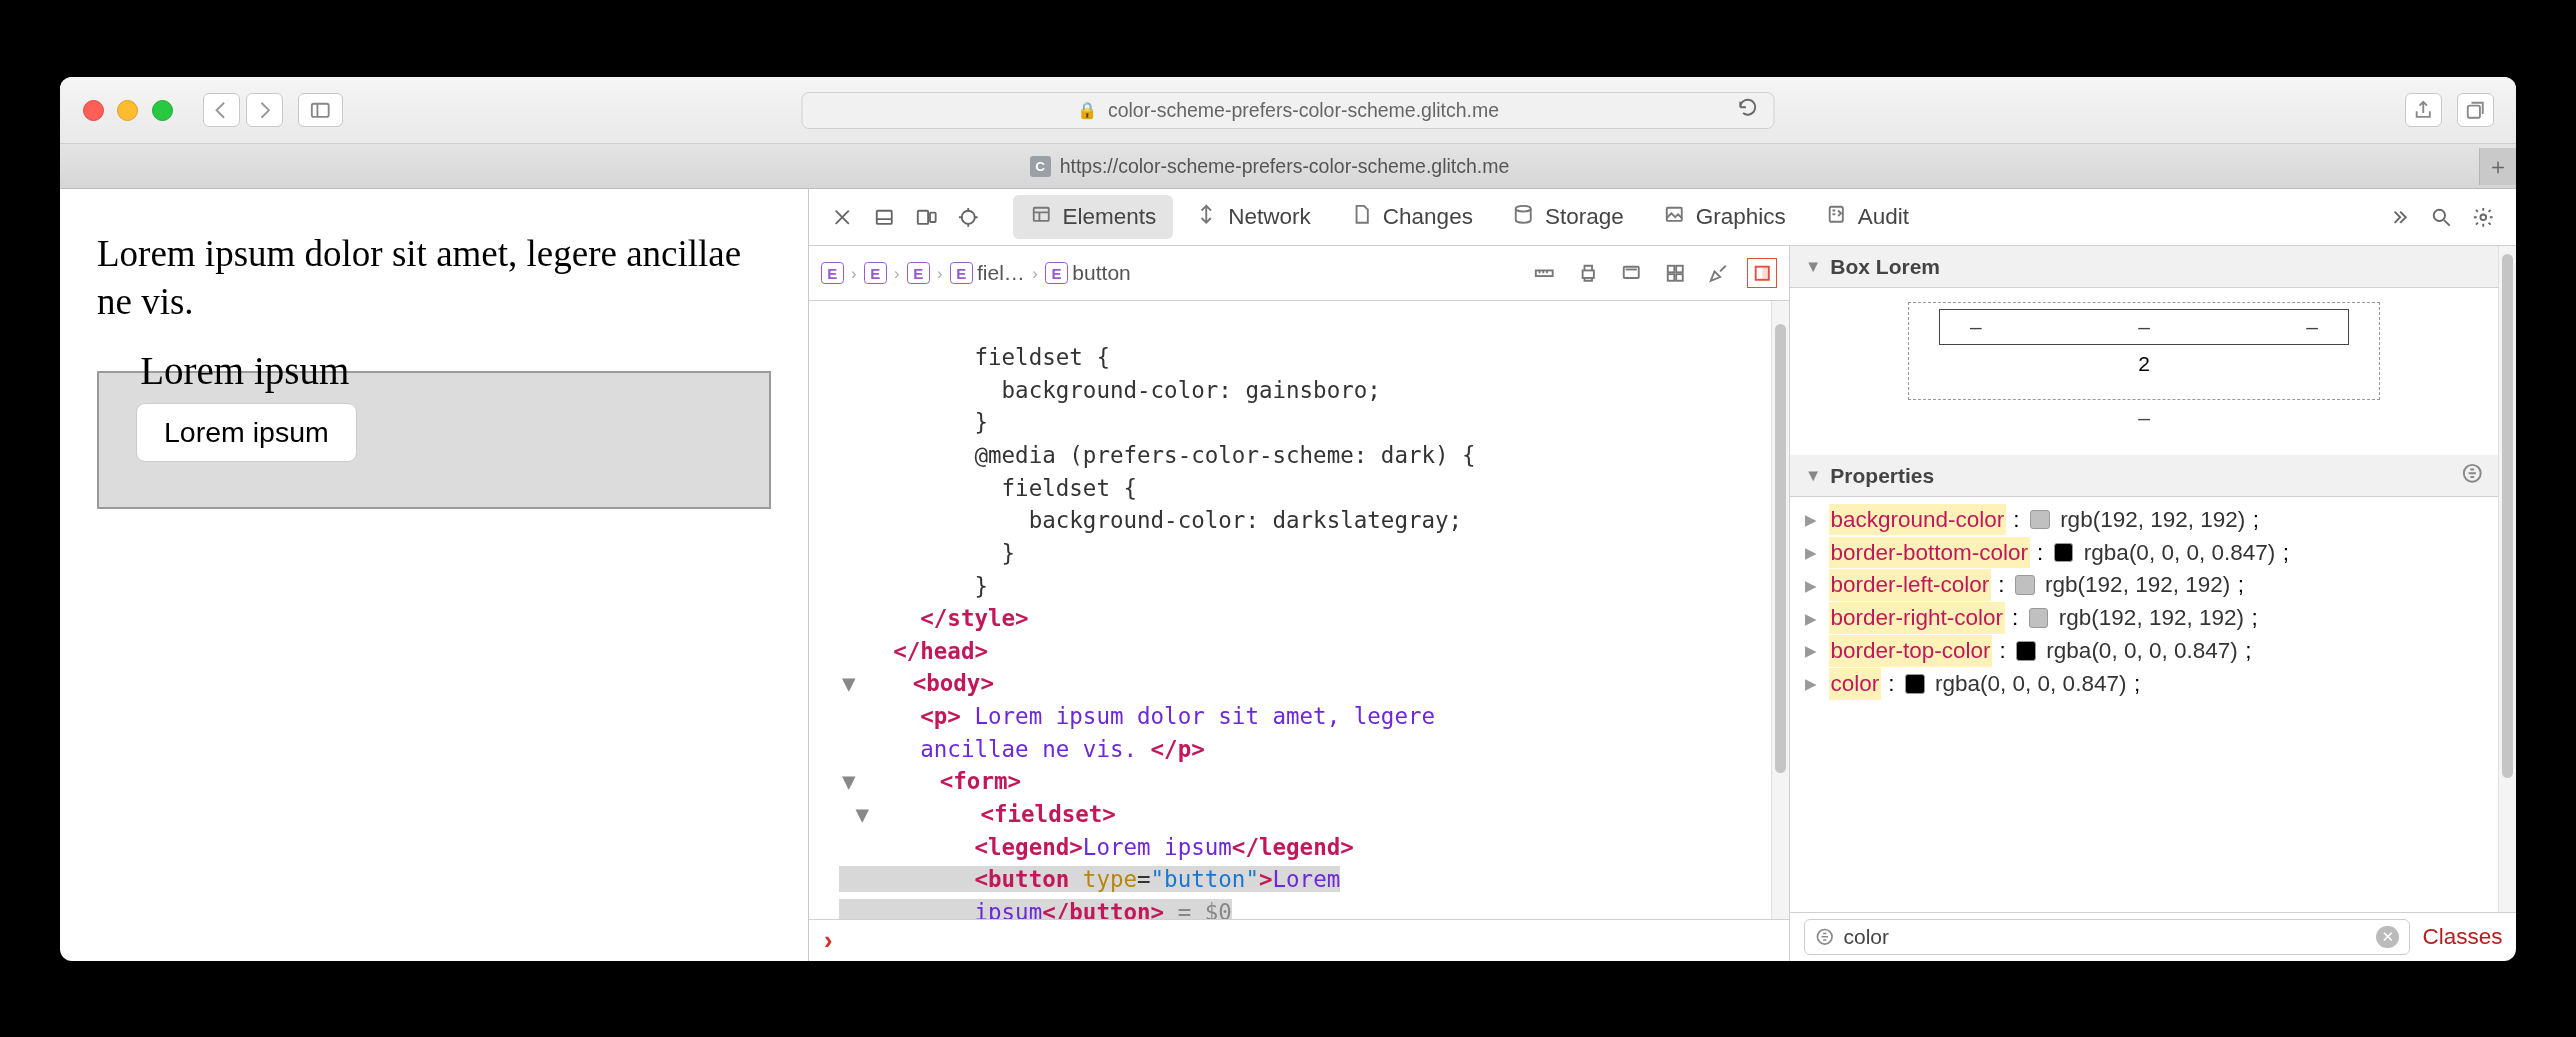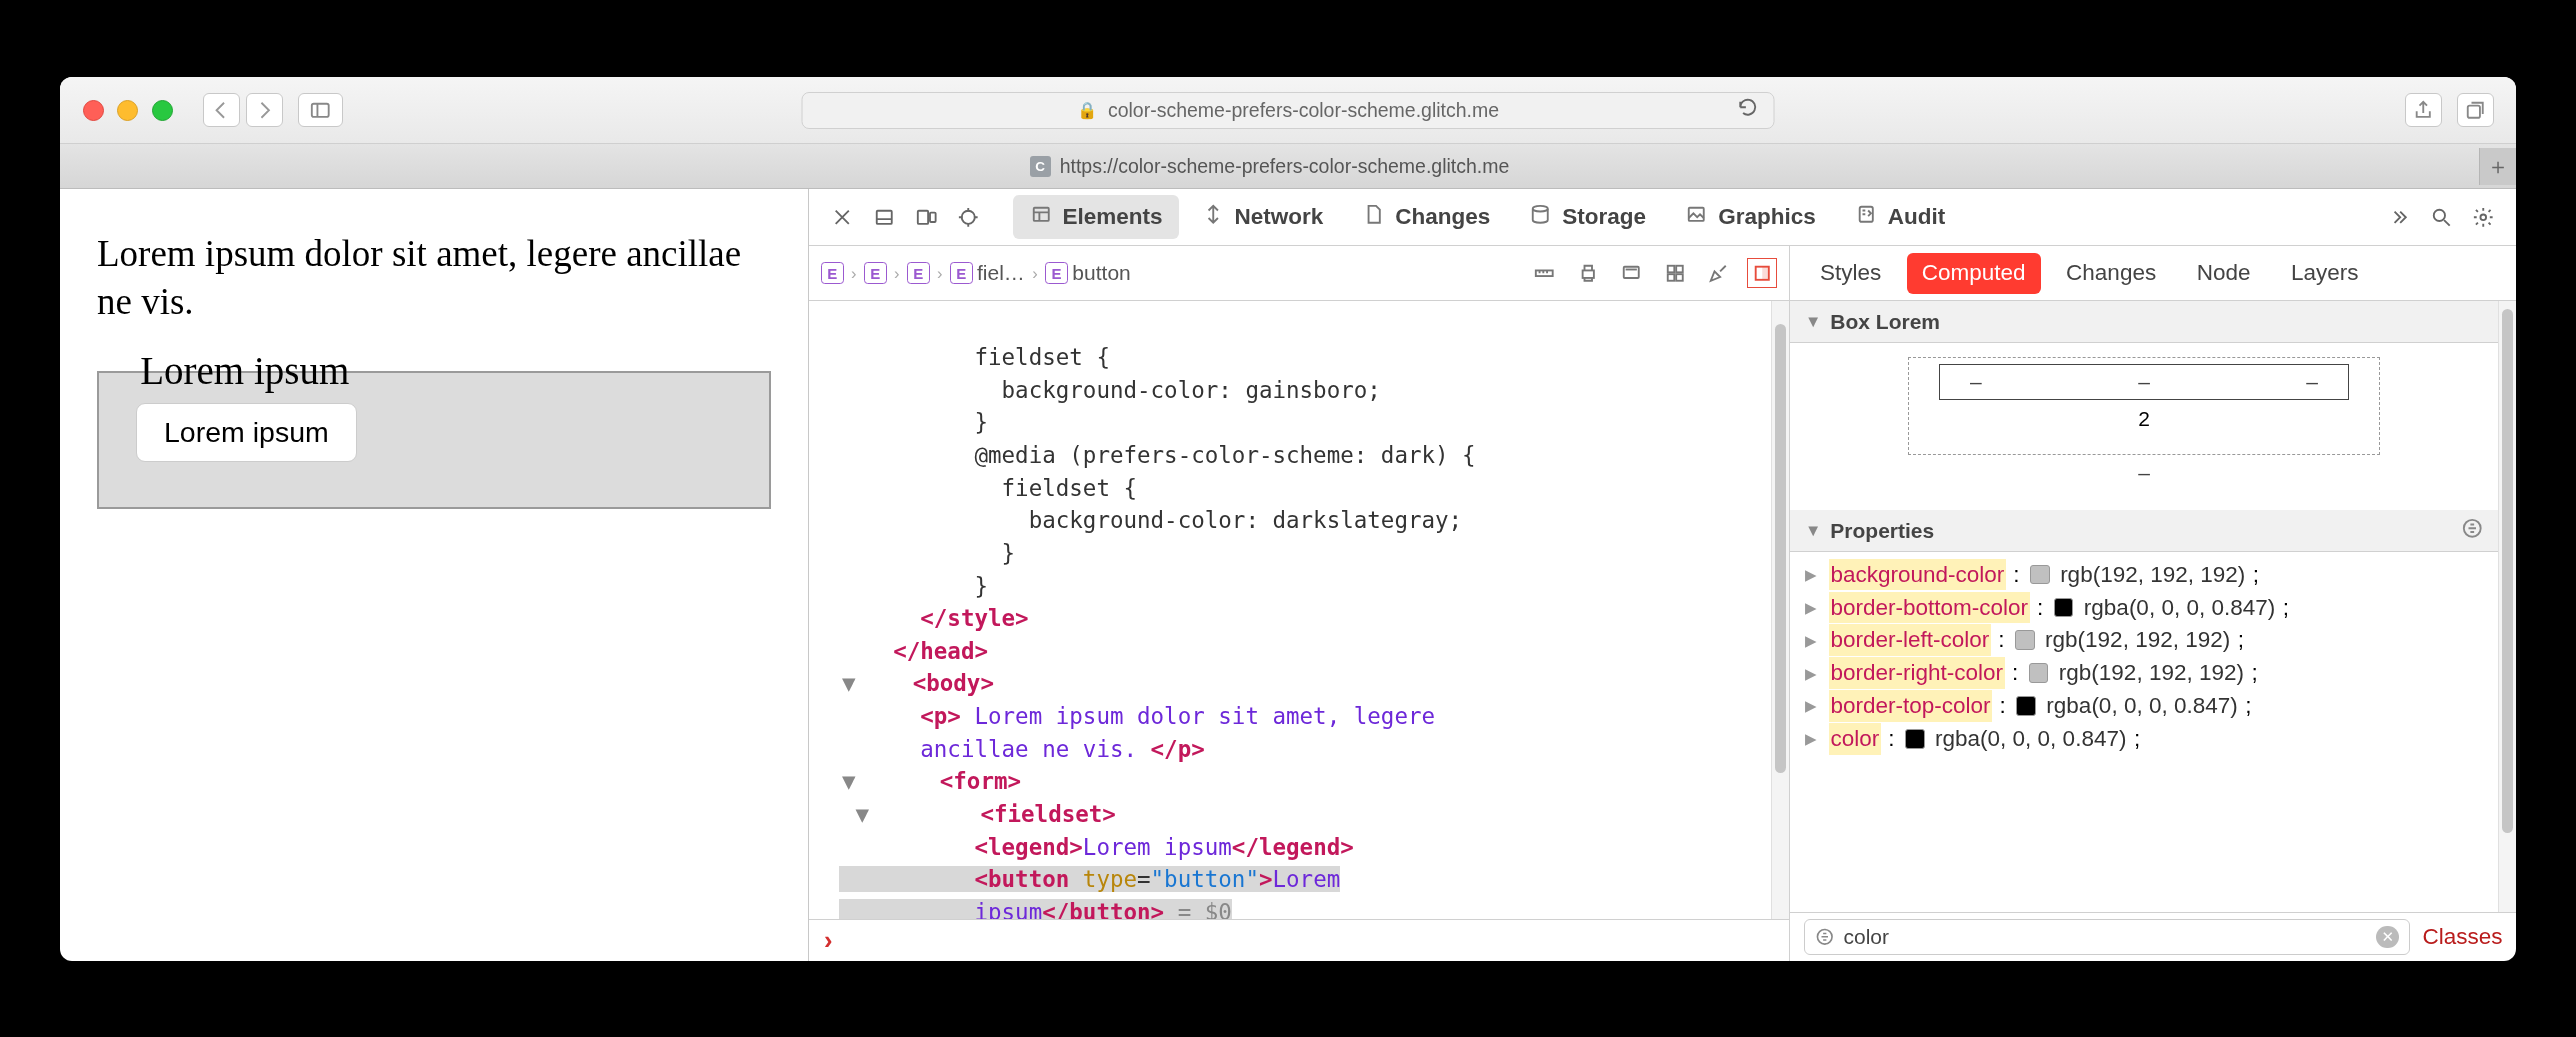--- a/index.html
+++ b/index.html
@@ -48,21 +48,21 @@
 .thetab .favicon{width:21px;height:21px;border-radius:3px;background:#9aa0a6;color:#fff;display:flex;align-items:center;justify-content:center;font-size:13.5px;font-weight:bold;}
 .addtab{width:37px;height:37px;background:#c9c9c9;border-left:0.7px solid #b5b5b5;display:flex;align-items:center;justify-content:center;color:#666;font-size:22.5px;}
 .content{flex:1;display:flex;min-height:0;}
 .page{width:749px;border-right:0.7px solid #c8c8c8;padding:41px 37px;font-family:"Times New Roman",serif;font-size:37px;line-height:1.3;color:#000;}
 .fieldset{margin-top:45px;border:2.2px solid #9a9a9a;background:#dcdcdc;padding:30px 37px 45px;position:relative;}
 .legend{position:absolute;top:-27px;left:30px;background:transparent;padding:0 11.2px;font-size:39px;}
 .fbtn{background:#fff;border:0.7px solid #ccc;border-radius:9px;padding:12px 27px;font-size:28.5px;font-family:-apple-system,sans-serif;}
 .devtools{flex:1;display:flex;flex-direction:column;min-width:0;}
 .dt-top{height:57px;border-bottom:0.7px solid #d0d0d0;display:flex;align-items:center;padding:0 15px;gap:6px;}
 .dt-ico{width:36px;height:36px;display:flex;align-items:center;justify-content:center;color:#666;border-radius:4.5px;}
-.dt-tab{padding:7.5px 16.5px;font-size:22.5px;color:#444;display:flex;align-items:center;gap:10.5px;border-radius:6px;font-weight:bold;}
+.dt-tab{padding:7.5px 16.5px;font-size:22.5px;color:#444;display:flex;align-items:center;gap:10.5px;border-radius:6px;}
 .dt-tab.active{background:#e4e4e4;}
 .dt-tab .ico{color:#777;}
 .dt-body{flex:1;display:flex;min-height:0;}
 .elements-pane{flex:1;border-right:0.7px solid #d0d0d0;display:flex;flex-direction:column;min-width:0;}
 .breadcrumb{height:55px;border-bottom:0.7px solid #d0d0d0;display:flex;align-items:center;padding:0 12px;gap:7.5px;position:relative;}
 .bc-item{display:flex;align-items:center;gap:4.5px;font-size:21px;color:#555;}
 .bc-badge{background:#fff;border:1.5px solid #9b59d0;color:#9b59d0;border-radius:3.7px;width:22.5px;height:22.5px;display:flex;align-items:center;justify-content:center;font-size:15px;font-weight:bold;}
 .bc-chev{color:#aaa;font-size:16.5px;}
 .bc-tools{margin-left:auto;display:flex;gap:13.5px;}
 .bc-tool{width:30px;height:30px;display:flex;align-items:center;justify-content:center;color:#777;}
@@ -355,27 +355,20 @@
                 <div class="scrollthumb"></div>
               </div>
           </div>
 
           <div class="console">
             <span class="prompt">›</span>
           </div>
         </div>
 
         <div class="styles-pane">
-          <div class="styles-tabs">
-            <div class="st-tab">Styles</div>
-            <div class="st-tab active">Computed</div>
-            <div class="st-tab">Changes</div>
-            <div class="st-tab">Node</div>
-            <div class="st-tab">Layers</div>
-          </div>
 
           <div style="display:flex;flex:1;min-height:0">
             <div class="sections" style="flex:1">
               <div class="sec-head">
                 <span class="tri">▼</span>
                 <span>Box Lorem</span>
               </div>
               <div class="boxmodel">
                 <div class="bm-outer">
                   <div class="bm-inner">

